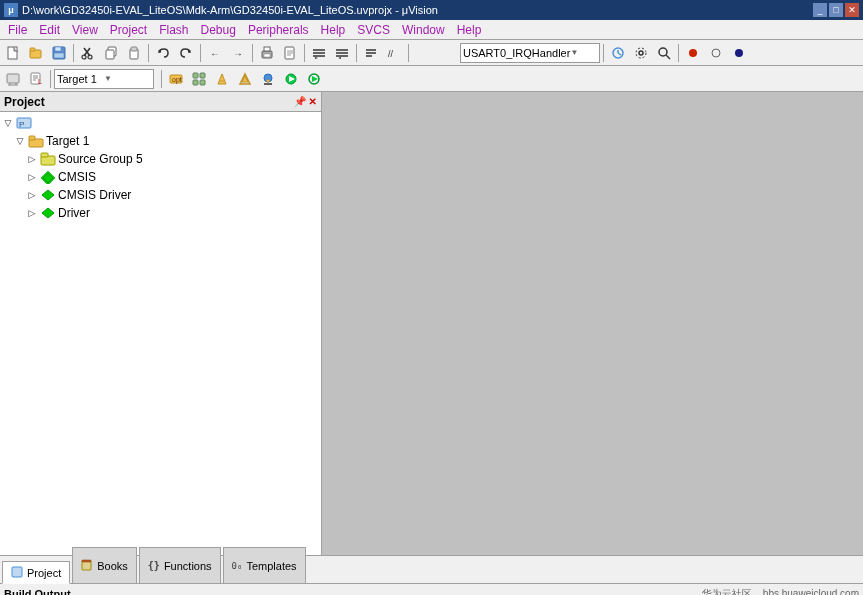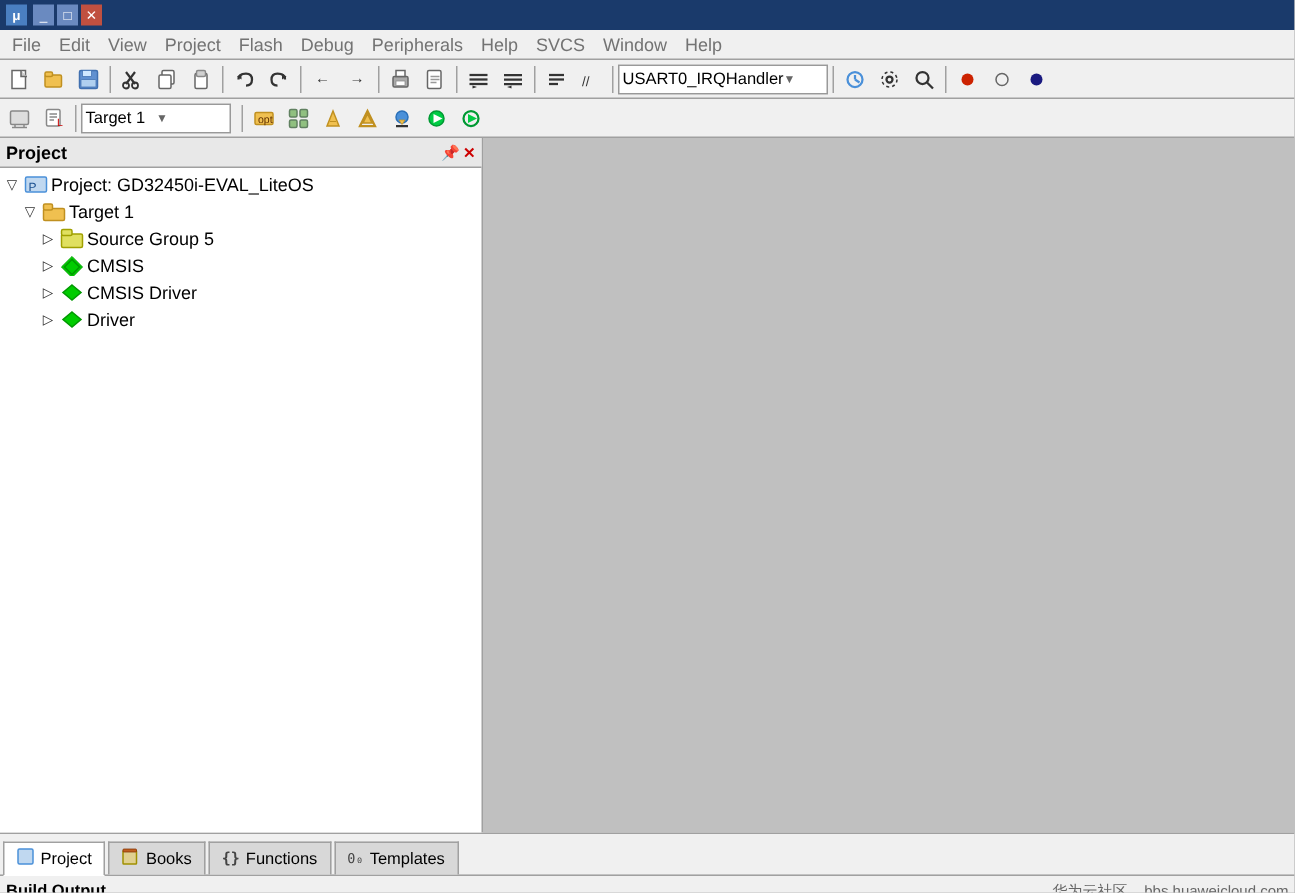--- a/index.html
+++ b/index.html
@@ -60,21 +60,21 @@
       height: 20px;
       display: flex;
       align-items: center;
       border-bottom: 1px solid #a0a0a0;
       padding: 0 2px;
     }
     .menu-item {
       padding: 2px 6px;
       cursor: pointer;
       font-size: 12px;
-      color: #737373;
+      color: #a21caf;
     }
 
     
     .toolbar {
       background: #f0f0f0;
       height: 26px;
       display: flex;
       align-items: center;
       border-bottom: 1px solid #a0a0a0;
       padding: 0 2px;
@@ -132,20 +132,21 @@
 
     
     .func-dropdown {
       display: flex;
       align-items: center;
       background: white;
       border: 1px solid #999;
       height: 20px;
       min-width: 140px;
       padding: 0 2px;
+      margin-left: 48px;
     }
     .func-dropdown span {
       font-size: 11px;
       flex: 1;
     }
 
     
     #main {
       display: flex;
       height: calc(595px - 20px - 20px - 26px - 26px - 20px - 20px);
@@ -226,21 +227,21 @@
     
     #bottom-tabs {
       height: 28px;
       background: #f0f0f0;
       display: flex;
       align-items: flex-end;
       border-top: 1px solid #a0a0a0;
       padding: 0 2px;
     }
     .bottom-tab {
-      height: 22px;
+      height: 36px;
       padding: 0 8px;
       background: #d8d8d8;
       border: 1px solid #a0a0a0;
       border-bottom: none;
       display: flex;
       align-items: center;
       gap: 4px;
       cursor: pointer;
       font-size: 11px;
       margin-right: 2px;
@@ -272,20 +273,21 @@
     #status-bar .status-right {
       font-size: 10px;
       color: #666;
     }
   </style>
 </head>
 <body>
 
 <div id="title-bar">
   <div class="title-icon">μ</div>
+  <span class="title-text">D:\work\GD32450i-EVAL_LiteOS\Mdk-Arm\GD32450i-EVAL_LiteOS.uvprojx - μVision</span>
   <div class="win-controls">
     <div class="win-btn">_</div>
     <div class="win-btn">□</div>
     <div class="win-btn" style="background:#c05040;">✕</div>
   </div>
 </div>
 
 <div id="menu-bar">
     <div class="menu-item">File</div>
     <div class="menu-item">Edit</div>
@@ -533,21 +535,20 @@
     <div id="project-tree">
 
       <div class="tree-item" style="padding-left: 2px;">
         <span class="tree-toggle">▽</span>
         <span class="tree-icon">
           <svg width="16" height="14" viewBox="0 0 16 14">
             <rect x="1" y="2" width="14" height="10" rx="1" fill="#c0d8f0" stroke="#4a90d9" stroke-width="1"></rect>
             <text x="3" y="11" font-size="8" fill="#1a5090">P</text>
           </svg>
         </span>
-        <span class="tree-label">Project: GD32450i-EVAL_LiteOS</span>
       </div>
 
       <div class="tree-item" style="padding-left: 14px;">
         <span class="tree-toggle">▽</span>
         <span class="tree-icon">
           <svg width="16" height="14" viewBox="0 0 16 14">
             <rect x="1" y="5" width="14" height="8" rx="1" fill="#f0c050" stroke="#c09020" stroke-width="1"></rect>
             <rect x="1" y="2" width="6" height="4" rx="1" fill="#f0c050" stroke="#c09020" stroke-width="1"></rect>
           </svg>
         </span>

